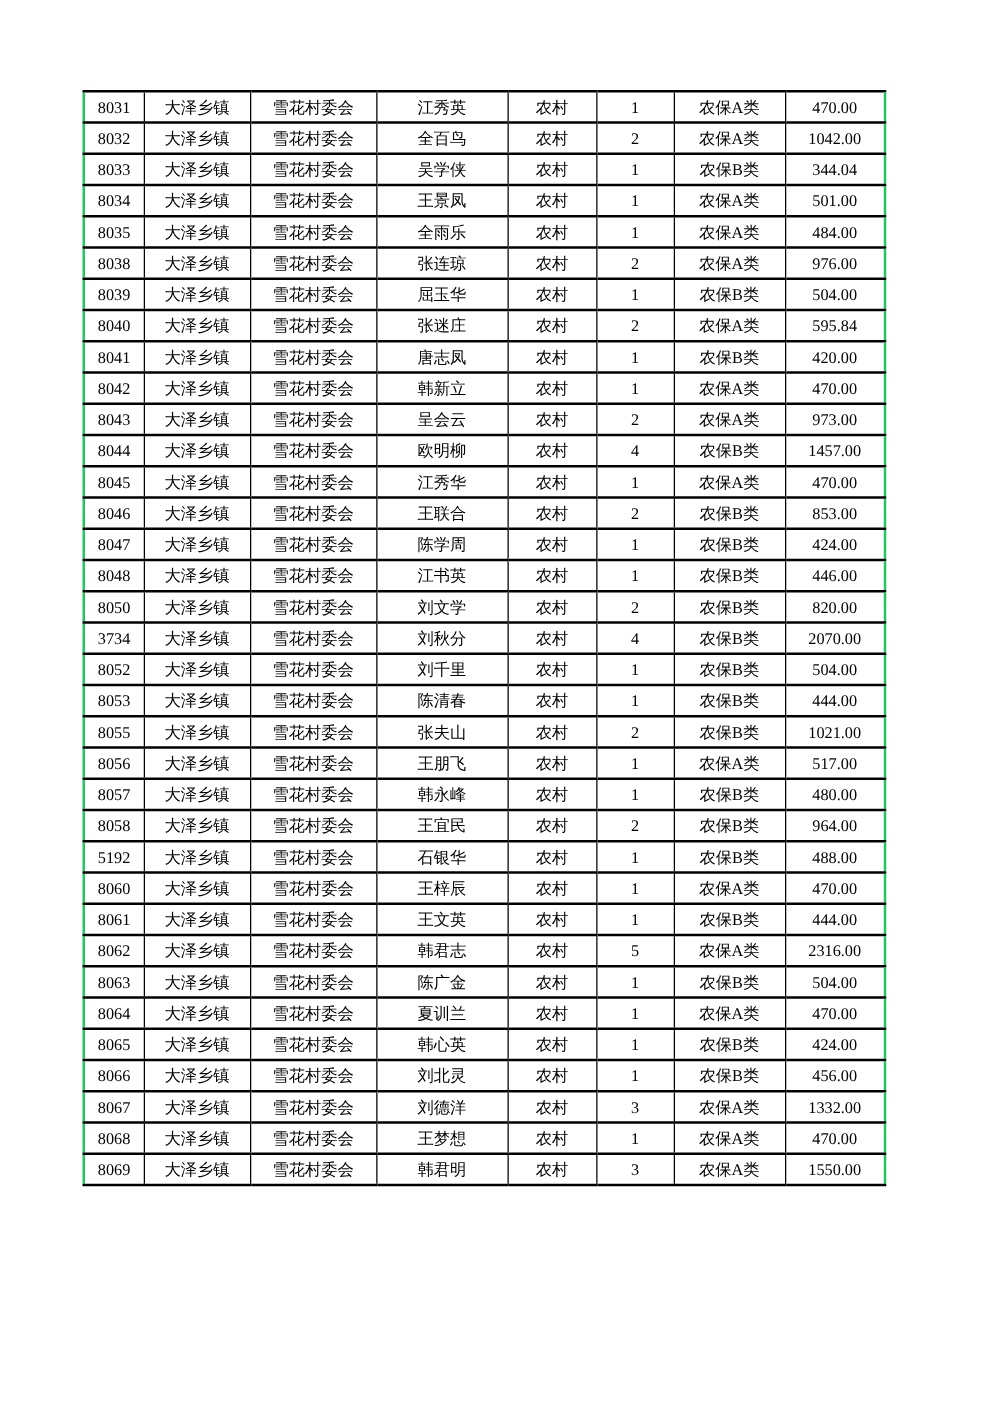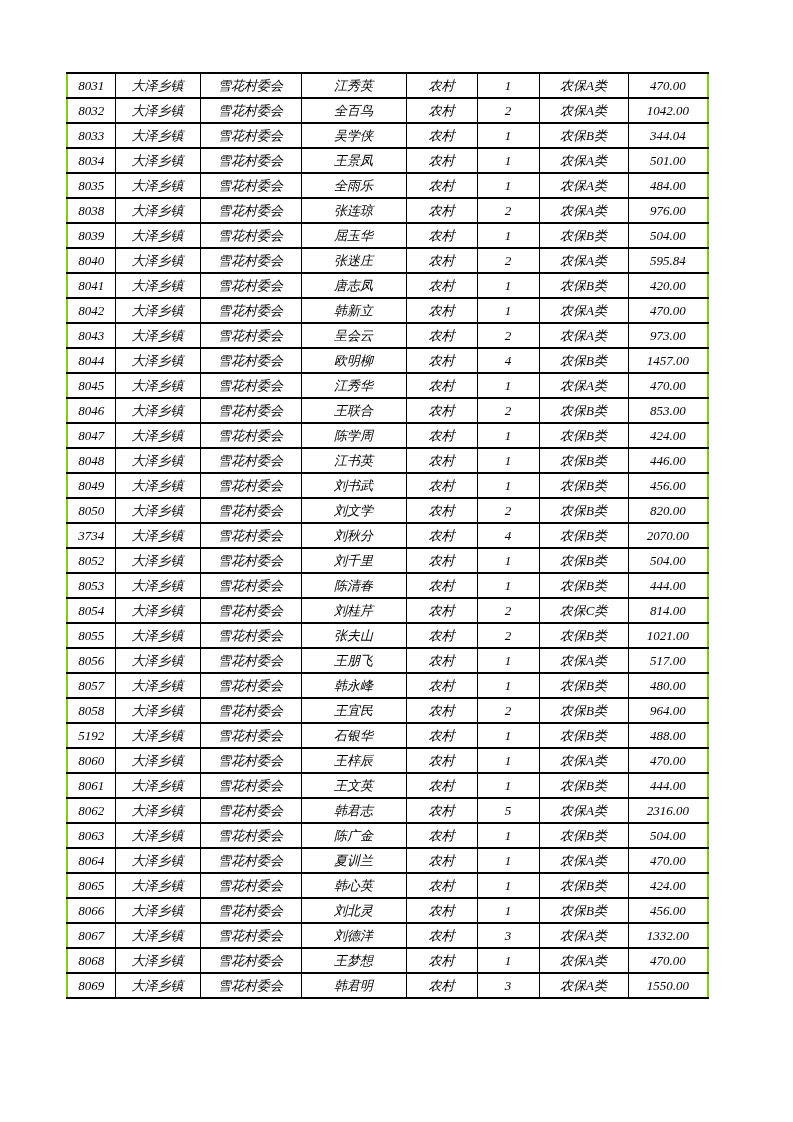--- a/index.html
+++ b/index.html
@@ -19,22 +19,21 @@
     background: #ffffff;
     overflow: hidden;
   }
   table.data-table {
     position: absolute;
     left: 66px;
     top: 72px;
     width: 641px;
     border-collapse: collapse;
     table-layout: fixed;
-    border: 2px solid #84cc16;
-    font-style: italic;
+    border: 2px solid #22c55e;
   }
   table.data-table td {
     border-left: 1px solid #000000;
     border-right: 1px solid #000000;
     border-top: 2px solid #000000;
     border-bottom: 2px solid #000000;
     height: 23px;
     padding: 0 2px;
     text-align: center;
     vertical-align: middle;
@@ -223,30 +222,20 @@
     <td>8048</td>
     <td>大泽乡镇</td>
     <td>雪花村委会</td>
     <td>江书英</td>
     <td>农村</td>
     <td>1</td>
     <td>农保B类</td>
     <td>446.00</td>
   </tr>
         <tr>
-    <td>8049</td>
-    <td>大泽乡镇</td>
-    <td>雪花村委会</td>
-    <td>刘书武</td>
-    <td>农村</td>
-    <td>1</td>
-    <td>农保B类</td>
-    <td>456.00</td>
-  </tr>
-        <tr>
     <td>8050</td>
     <td>大泽乡镇</td>
     <td>雪花村委会</td>
     <td>刘文学</td>
     <td>农村</td>
     <td>2</td>
     <td>农保B类</td>
     <td>820.00</td>
   </tr>
         <tr>
@@ -271,30 +260,20 @@
   </tr>
         <tr>
     <td>8053</td>
     <td>大泽乡镇</td>
     <td>雪花村委会</td>
     <td>陈清春</td>
     <td>农村</td>
     <td>1</td>
     <td>农保B类</td>
     <td>444.00</td>
-  </tr>
-        <tr>
-    <td>8054</td>
-    <td>大泽乡镇</td>
-    <td>雪花村委会</td>
-    <td>刘桂芹</td>
-    <td>农村</td>
-    <td>2</td>
-    <td>农保C类</td>
-    <td>814.00</td>
   </tr>
         <tr>
     <td>8055</td>
     <td>大泽乡镇</td>
     <td>雪花村委会</td>
     <td>张夫山</td>
     <td>农村</td>
     <td>2</td>
     <td>农保B类</td>
     <td>1021.00</td>

